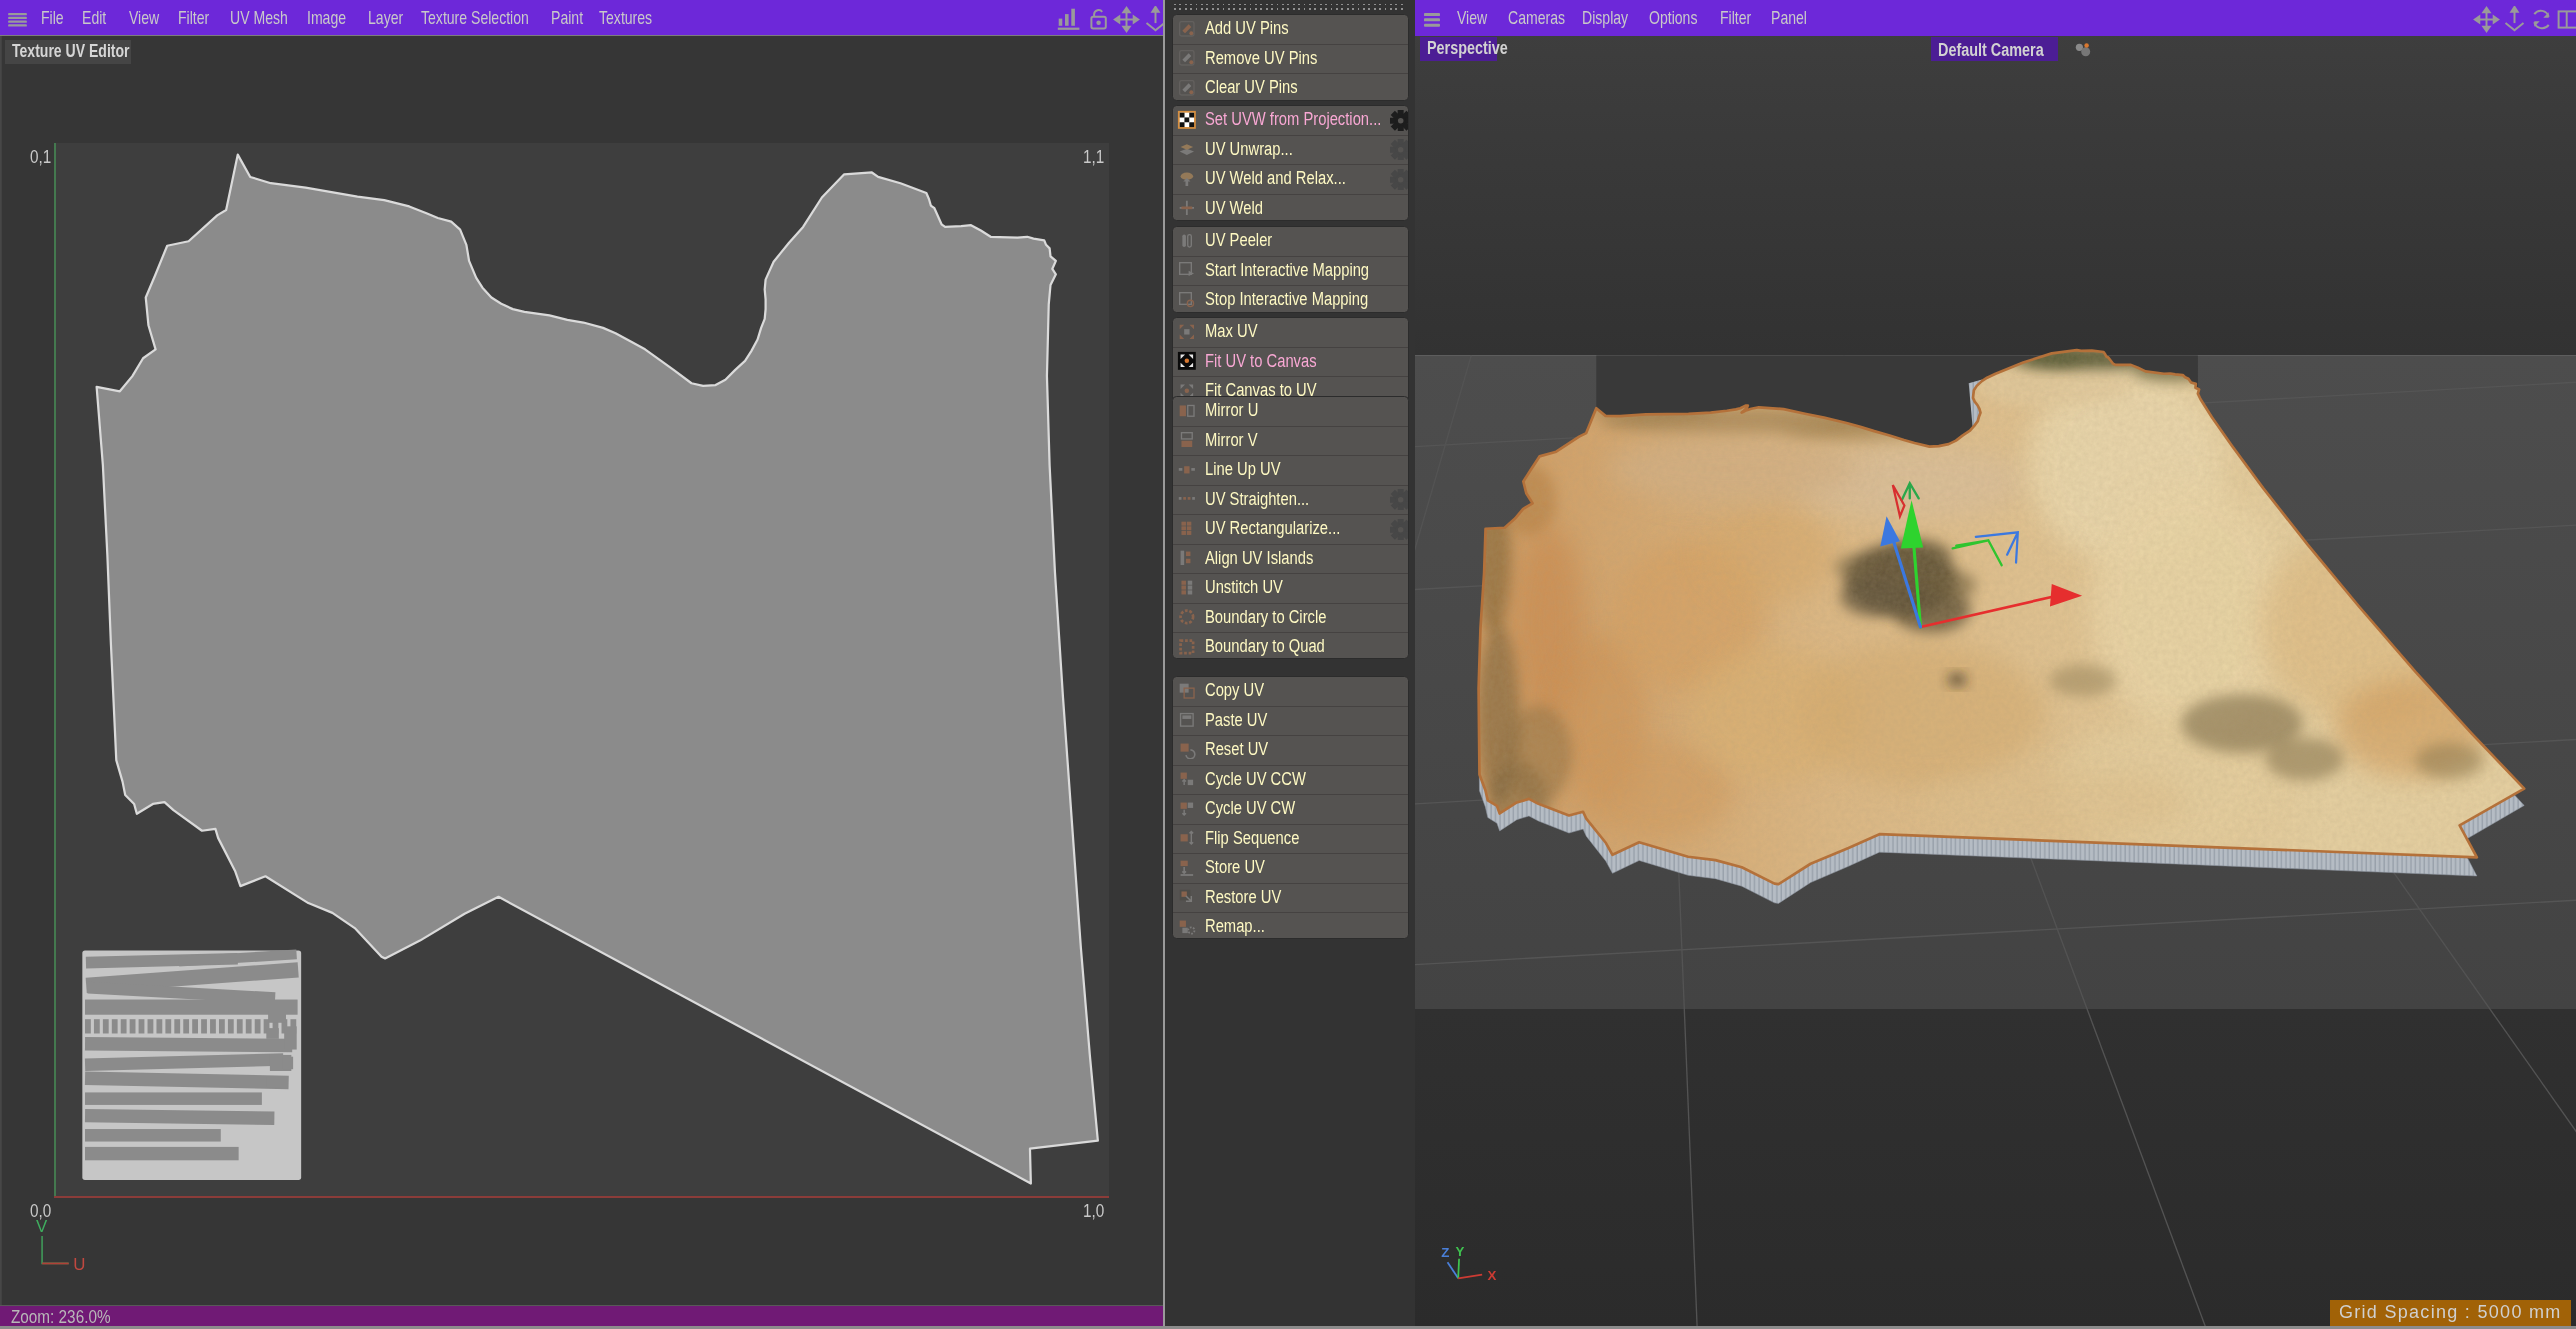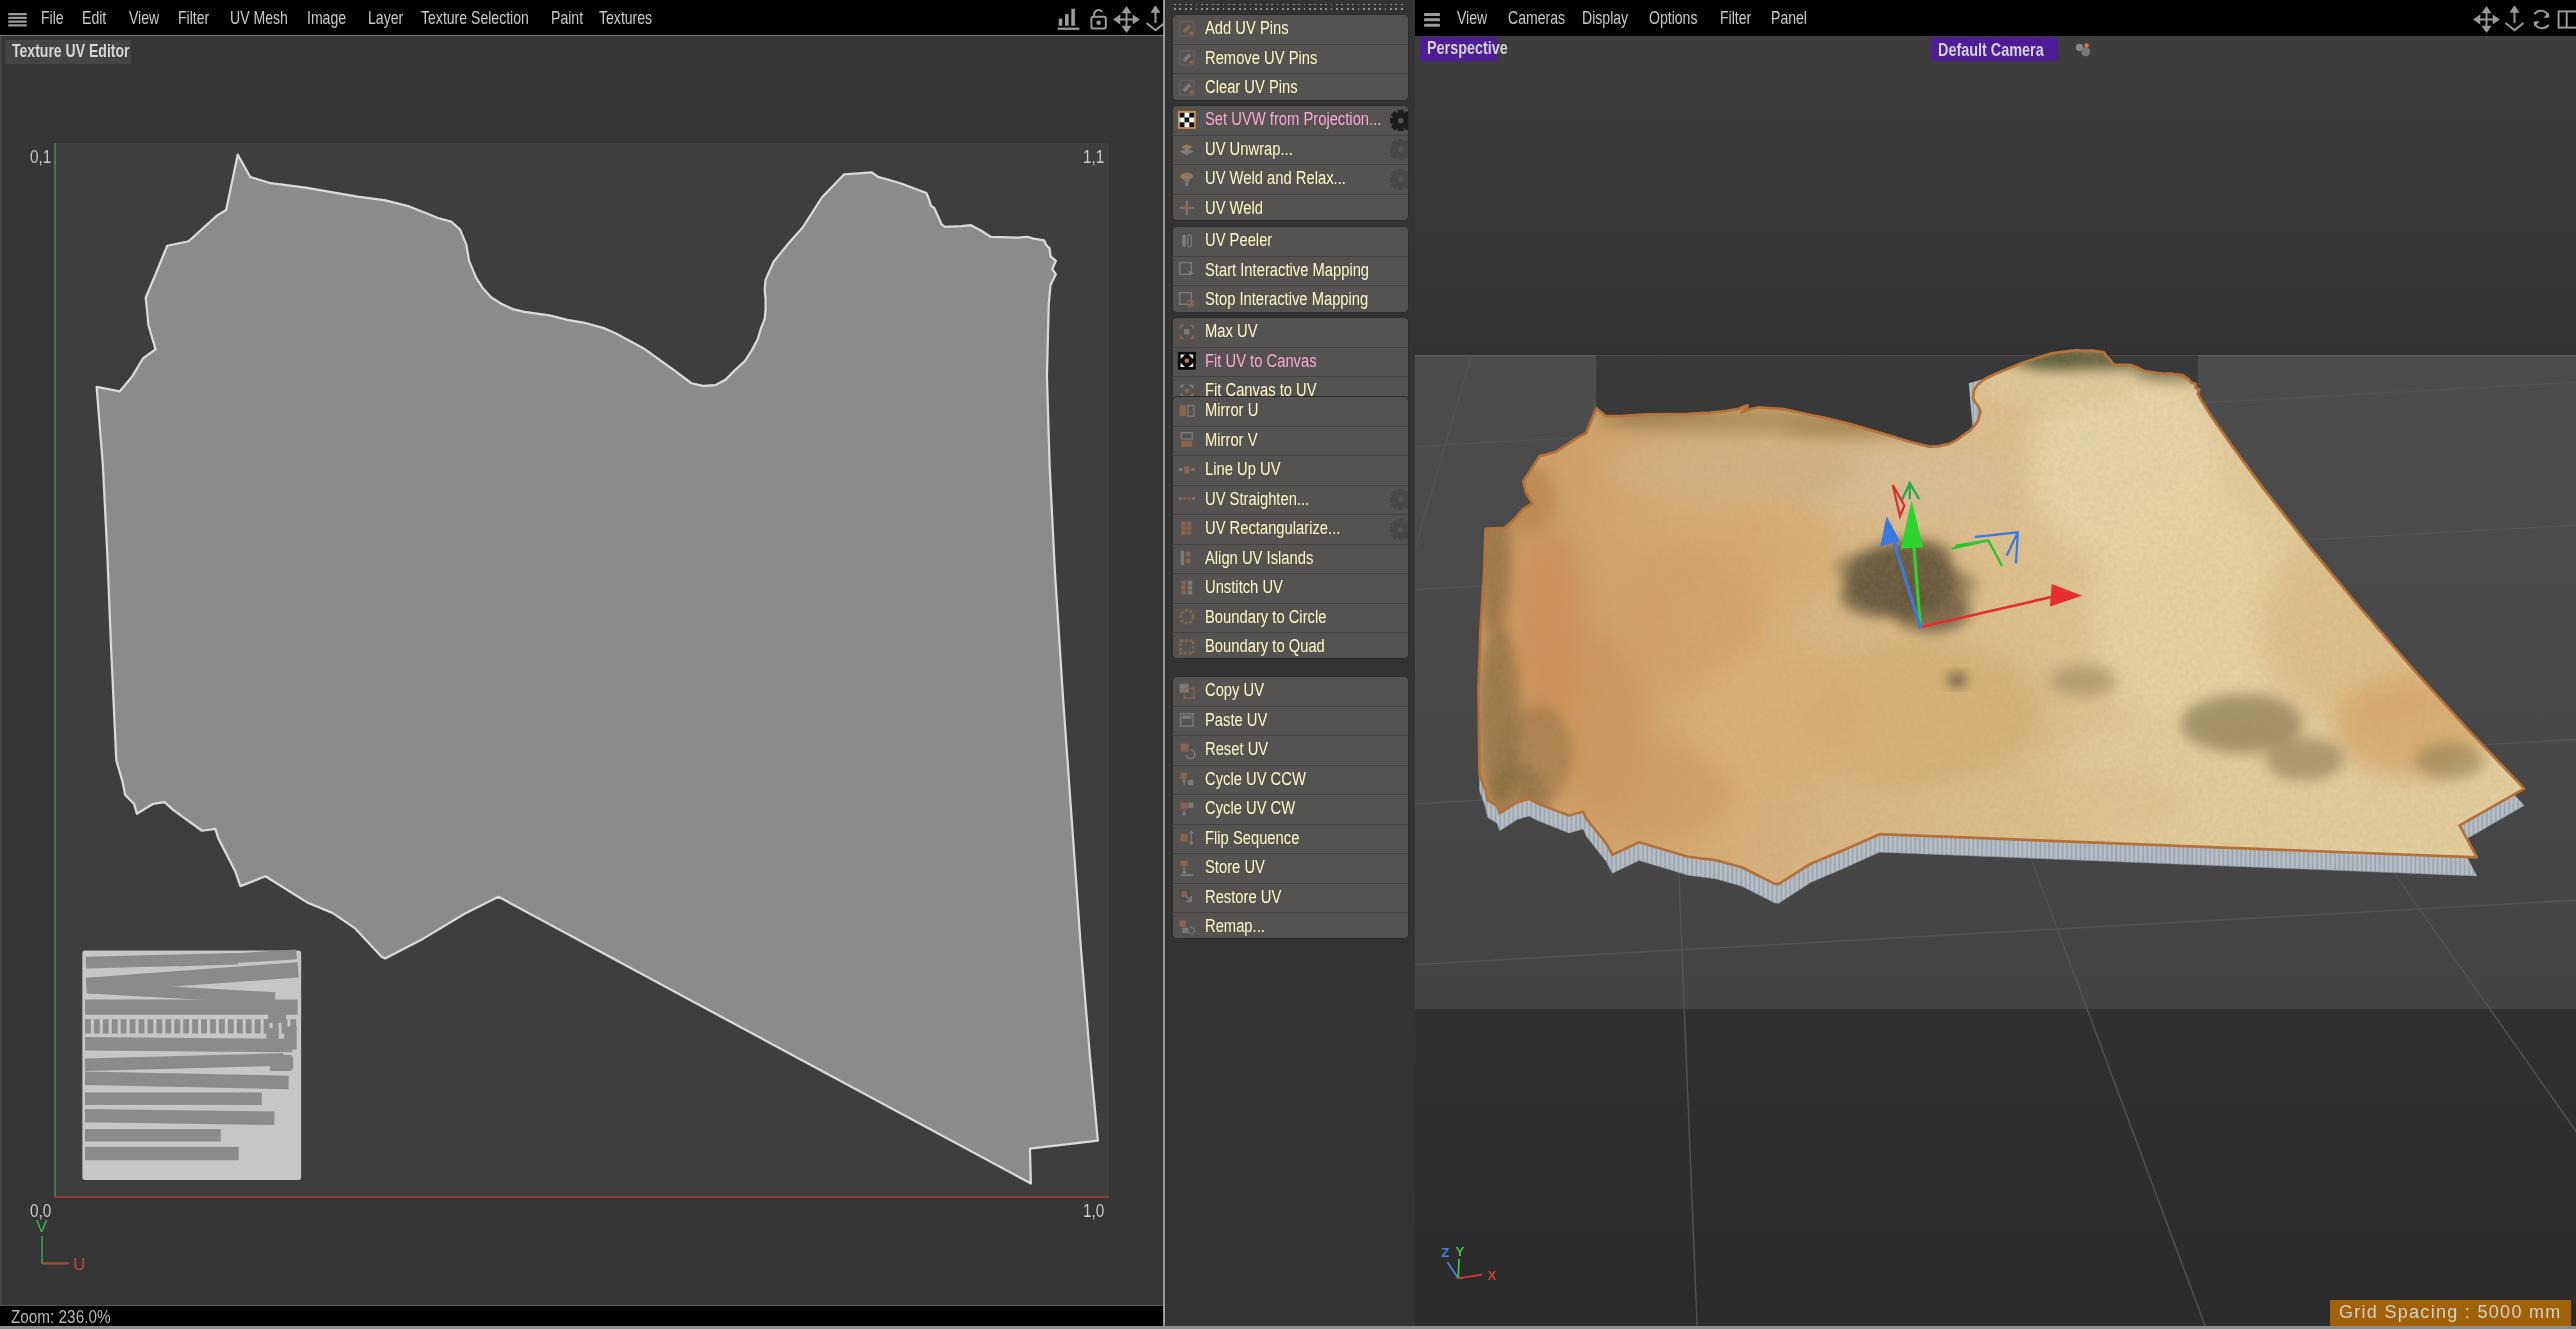--- a/index.html
+++ b/index.html
@@ -1,27 +1,27 @@
 <!DOCTYPE html>
 <html style="font-size:14.3px"><head><meta charset="utf-8"><style>
 *{margin:0;padding:0;box-sizing:border-box}
 html,body{width:2576px;height:1329px;overflow:hidden;background:#333;font-family:"Liberation Sans",sans-serif}
 .abs{position:absolute}
 #leftp{position:absolute;left:0;top:0;width:1163px;height:1329px;background:#363636;border-top:0.9px solid #4a4a4a;box-shadow:inset 1.8px 0 0 #474747}
-#mbarL,#mbarR{position:absolute;top:0;height:36px;background:#000000}
+#mbarL,#mbarR{position:absolute;top:0;height:36px;background:#6d28d9}
 #mbarL{left:0;width:1163px;border-bottom:1.8px solid #7d7d7d}
 #mbarR{left:1415px;width:1161px;border-bottom:0}
 .mi{position:absolute;top:7.1px;font-size:19px;color:#c9c9c9;white-space:nowrap;transform:scaleX(0.74);transform-origin:0 50%}
 #uvsq{position:absolute;left:54px;top:142px;width:1055px;height:1053px;background:#3e3e3e}
 #gline{position:absolute;left:54px;top:142px;width:1.8px;height:1053px;background:#44794f}
 #rline{position:absolute;left:54px;top:1195px;width:1055px;height:1.8px;background:#8b3c39}
 .clab{position:absolute;font-size:18px;color:#c9c9c9;transform:scaleX(0.85);transform-origin:0 50%}
 #tuv{position:absolute;left:4.5px;top:39px;width:126px;height:24px;box-sizing:border-box;padding:0.9px 0 2.7px 7.1px;background:#454545;color:#d5d5d5;font-size:18px;font-weight:bold;white-space:nowrap}
 #tuv i{font-style:normal;display:inline-block;transform:scaleX(0.78);transform-origin:0 50%}
-#statusL{position:absolute;left:0;top:1304px;width:1335px;height:22px;background:#000000;border-top:0.9px solid #585858;color:#b8b8b8;font-size:18px;padding:0.9px 0 0 10.7px}
+#statusL{position:absolute;left:0;top:1304px;width:1335px;height:22px;background:#701a75;border-top:0.9px solid #585858;color:#b8b8b8;font-size:18px;padding:0.9px 0 0 10.7px}
 #statusL i{font-style:normal;display:inline-block;transform:scaleX(0.85);transform-origin:0 50%}
 #divider{position:absolute;left:1163px;top:0;width:1.8px;height:1326px;background:#9a9a9a}
 #midp{position:absolute;left:1165px;top:0;width:250px;height:1329px;background:#333}
 .grp{position:absolute;left:7.1px;width:237px;background:#555351;border-radius:4.5px;border:0.9px solid #2c2c2c;overflow:hidden}
 .row{position:relative;height:29.5px;border-bottom:1.8px solid #454241;box-sizing:border-box;color:#fef9c3;font-size:18px;line-height:27px;white-space:nowrap}
 .row:last-child{border-bottom:none}
 .row span{position:absolute;left:32px;top:0;transform:scaleX(0.82);transform-origin:0 50%}
 .row.en{color:#f9a8d4}
 .ricon{position:absolute;left:3.6px;top:3.6px;opacity:.55}
 .row.en .ricon{opacity:1}

